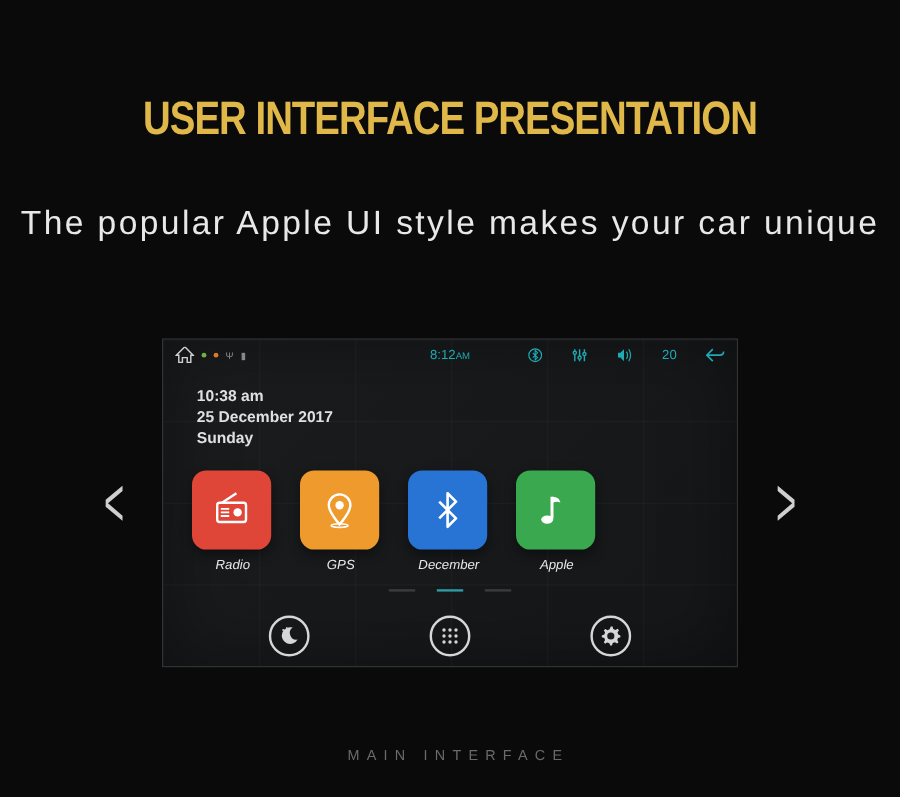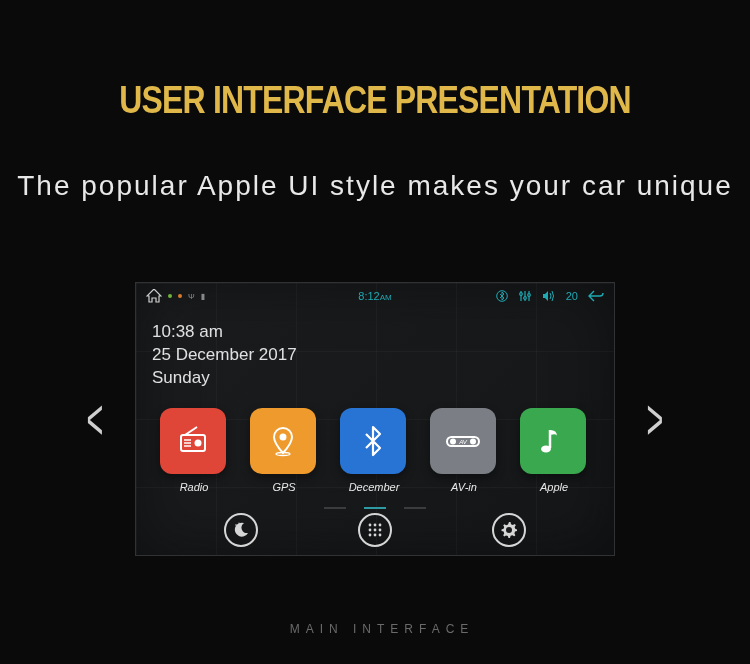--- a/index.html
+++ b/index.html
@@ -70,33 +70,34 @@
     align-items: center;
     padding: 0 10px;
     color: #1fa9b3;
     font-size: 11px;
     position: relative;
     z-index: 2;
   }
   .statusbar .left { display: flex; align-items: center; gap: 6px; }
   .statusbar .center { position: absolute; left: 50%; transform: translateX(-50%); white-space: nowrap; }
   .statusbar .center .ampm { font-size: 8px; }
-  .statusbar .right { margin-left: auto; display: flex; align-items: center; gap: 10px; padding-left: 36px; }
+  .statusbar .right { margin-left: auto; display: flex; align-items: center; gap: 24px; padding-left: 36px; }
   .statusbar svg { display: block; }
   .dot-g { width: 4px; height: 4px; border-radius: 50%; background: #6fb23c; }
   .dot-o { width: 4px; height: 4px; border-radius: 50%; background: #d97a2a; }
   .mini-icon { font-size: 8px; color: #888; }
 
   .datetime {
     color: #e0e0e0;
-    font-size: 17px;
+    font-size: 13px;
     line-height: 1.35;
-    padding: 12px 0 0 16px;
-    position: relative;
-    z-index: 2;
+    padding: 12px 0 0 28px;
+    position: relative;
+    z-index: 2;
+    font-weight: bold;
   }
   .apps {
     display: flex;
     gap: 22px;
     padding: 18px 0 0 24px;
     position: relative;
     z-index: 2;
   }
   .app { width: 68px; text-align: center; font-style: italic; }
   .app-icon {
@@ -243,31 +244,20 @@
         </div>
         <div class="app-label">GPS</div>
       </div>
       <div class="app">
         <div class="app-icon c-blu">
           <svg width="36" height="36" viewBox="0 0 36 36">
               <path d="M11 11 L25 25 L18 32 L18 4 L25 11 L11 25" fill="none" stroke="#fff" stroke-width="2.2" stroke-linejoin="round"></path>
             </svg>
         </div>
         <div class="app-label">December</div>
-      </div>
-      <div class="app">
-        <div class="app-icon c-gry">
-          <svg width="40" height="36" viewBox="0 0 40 36">
-              <rect x="4" y="14" width="32" height="9" rx="4.5" fill="none" stroke="#fff" stroke-width="2"></rect>
-              <circle cx="10" cy="18.5" r="3" fill="#fff"></circle>
-              <circle cx="30" cy="18.5" r="3" fill="#fff"></circle>
-              <text x="20" y="21" font-size="6" fill="#fff" text-anchor="middle" font-family="Arial">AV</text>
-            </svg>
-        </div>
-        <div class="app-label">AV-in</div>
       </div>
       <div class="app">
         <div class="app-icon c-grn">
           <svg width="36" height="36" viewBox="0 0 36 36">
               <path d="M15 7 L15 25" stroke="#fff" stroke-width="2.5" fill="none"></path>
               <ellipse cx="11" cy="26" rx="5" ry="3.5" fill="#fff"></ellipse>
               <path d="M15 7 Q22 7 22 13 Q22 10 15 12" fill="#fff"></path>
             </svg>
         </div>
         <div class="app-label">Apple</div>

